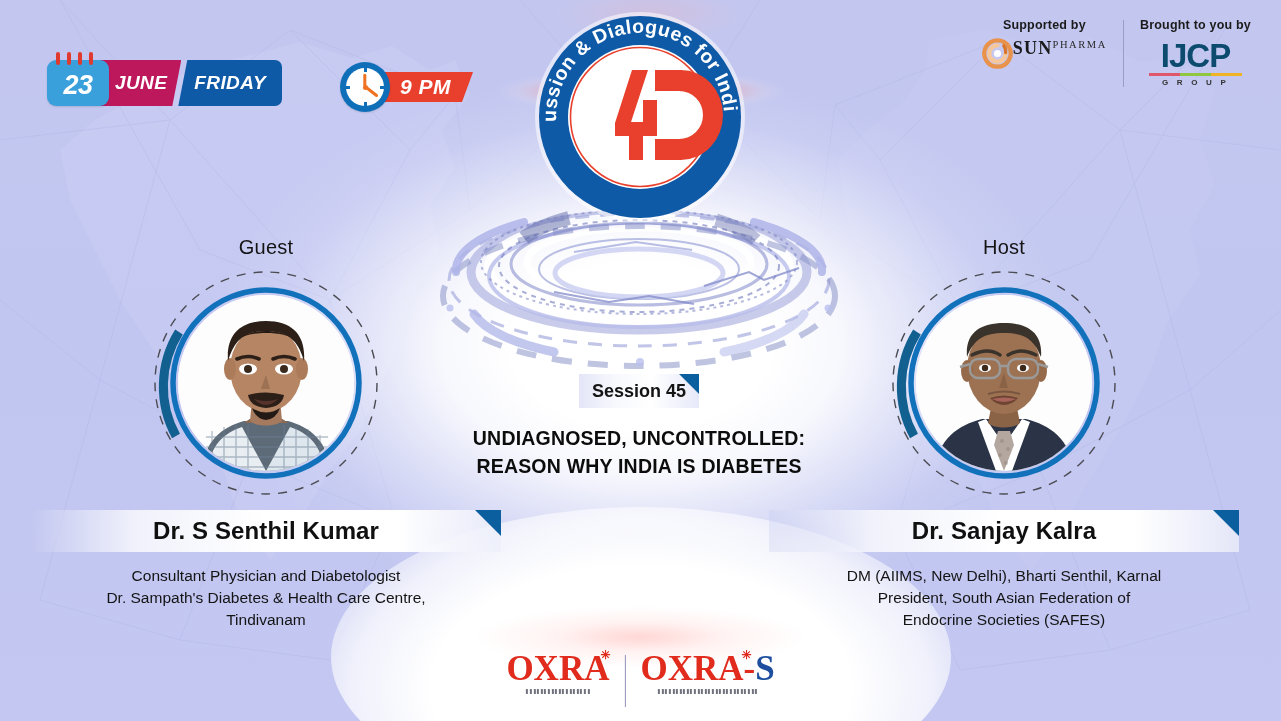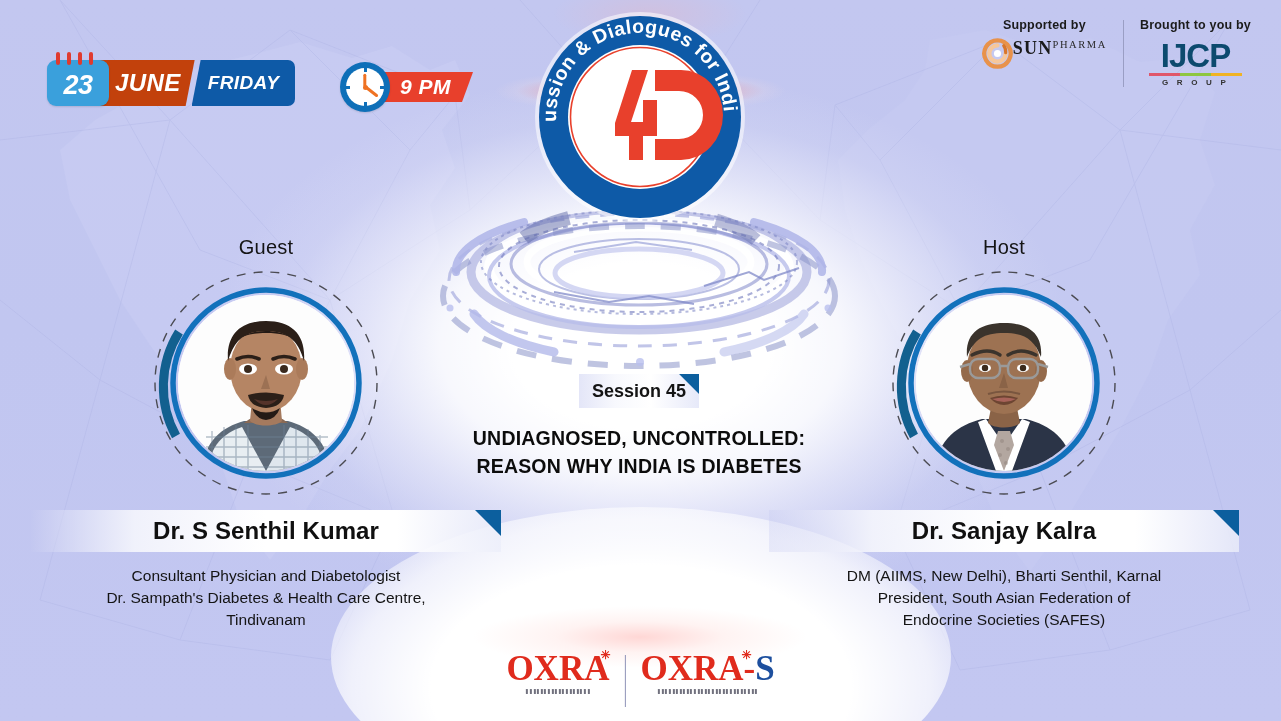--- a/index.html
+++ b/index.html
@@ -35,21 +35,21 @@
     background:radial-gradient(ellipse 50% 45% at 50% 50%,rgba(255,150,145,.38) 0%,rgba(255,195,190,.2) 38%,rgba(255,255,255,0) 76%);}
   .streak-topmid{left:520px;top:0px;width:260px;height:70px;
     background:radial-gradient(ellipse 50% 60% at 50% 20%,rgba(255,170,165,.22) 0%,rgba(255,255,255,0) 75%);}
 
   
   .date-badge{position:absolute;left:47px;top:60px;height:46px;display:flex;align-items:stretch;}
   .cal-box{position:relative;width:62px;background:#3aa0dc;border-radius:9px;display:flex;align-items:center;justify-content:center;z-index:3;box-shadow:0 1px 2px rgba(0,0,0,.12);}
   .cal-num{color:#ffffff;font-weight:bold;font-size:27px;font-style:italic;letter-spacing:-.5px;line-height:1;padding-top:4px;}
   .cal-rings{position:absolute;top:-8px;left:9px;display:flex;gap:7px;}
   .cal-rings i{display:block;width:4px;height:13px;background:#e03a2f;border-radius:2px;}
-  .month-chip{background:#c2410c;color:#fff;font-weight:bold;font-style:italic;font-size:24px;display:flex;align-items:center;padding:0 14px 0 20px;margin-left:-14px;
+  .month-chip{background:#be185d;color:#fff;font-weight:bold;font-style:italic;font-size:19px;display:flex;align-items:center;padding:0 14px 0 20px;margin-left:-14px;
     clip-path:polygon(0 0,100% 0,calc(100% - 9px) 100%,0 100%);letter-spacing:.4px;}
   .day-chip{background:#0e5aa7;color:#fff;font-weight:bold;font-style:italic;font-size:19px;display:flex;align-items:center;padding:0 16px 0 16px;margin-left:-3px;
     clip-path:polygon(9px 0,100% 0,100% 100%,0 100%);border-radius:0 7px 7px 0;letter-spacing:.4px;}
 
   
   .time-badge{position:absolute;left:340px;top:62px;height:50px;display:flex;align-items:center;}
   .clock{position:relative;width:50px;height:50px;border-radius:50%;background:#0e6fb8;z-index:3;box-shadow:0 1px 2px rgba(0,0,0,.12);}
   .clock::after{content:"";position:absolute;inset:6px;border-radius:50%;background:#fff;}
   .clk-tick{position:absolute;width:3px;height:5px;background:#0e6fb8;left:50%;margin-left:-1.5px;z-index:4;}
   .clk-tick.t0{top:5px}.clk-tick.t6{bottom:5px}

